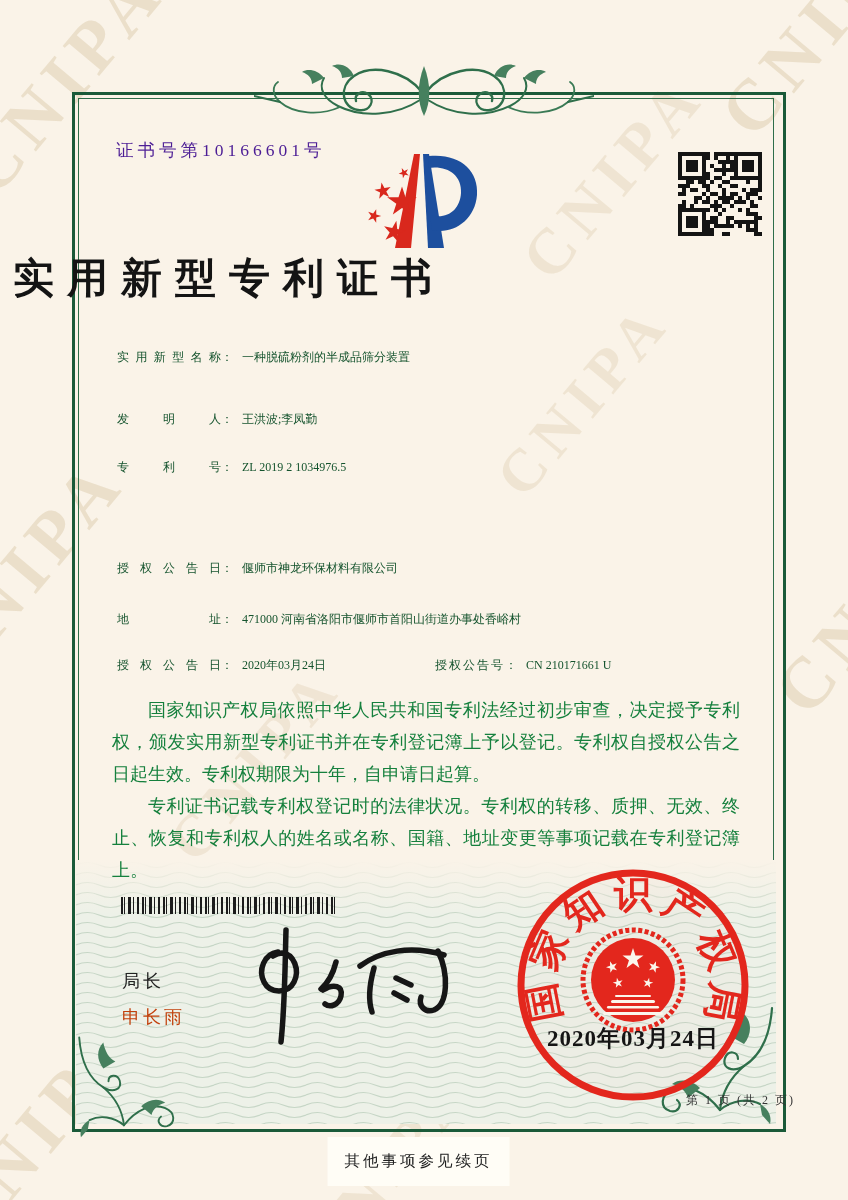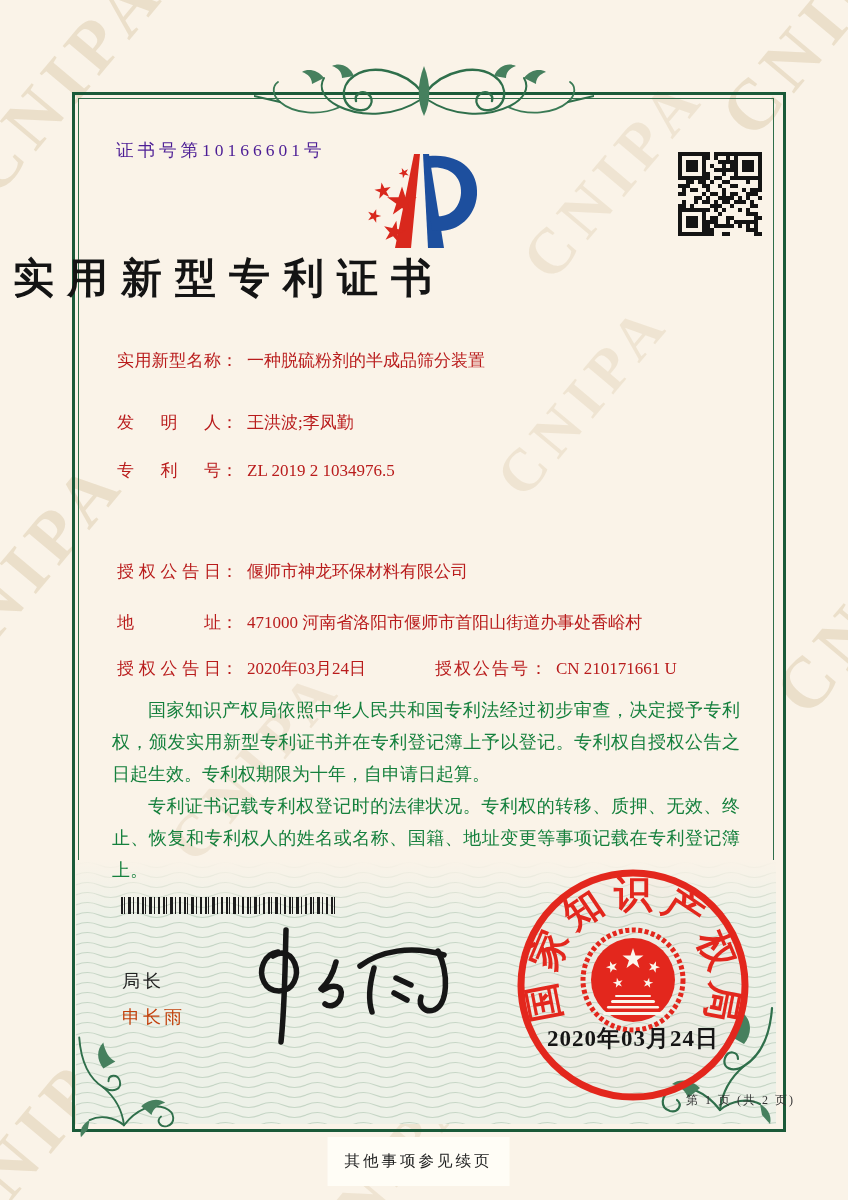--- a/index.html
+++ b/index.html
@@ -52,21 +52,21 @@
     position:absolute;left:116px;top:138px;
     font-size:17.5px;letter-spacing:4px;color:#4c1d95;z-index:4;
   }
   .logo{position:absolute;left:352px;top:144px;z-index:4;}
   .qr{position:absolute;left:678px;top:152px;width:84px;height:84px;z-index:4;}
   .title{
     position:absolute;left:0;top:251px;width:848px;
     text-align:left;font-size:41px;font-weight:bold;
     letter-spacing:13px;text-indent:13px;color:#141414;z-index:4;
   }
-  .frow{position:absolute;left:117px;z-index:4;font-size:17px;color:#b91c1c;white-space:nowrap;}
+  .frow{position:absolute;left:117px;z-index:4;font-size:12px;color:#14532d;white-space:nowrap;}
   .flabel{
     display:inline-block;width:104px;
     text-align:justify;text-align-last:justify;
     vertical-align:bottom;
   }
   .fvalue{margin-left:9px;}
   .grant-second{position:absolute;left:318px;}
   .g2label{letter-spacing:2px;}
   .body-text{
     position:absolute;left:112px;top:694px;width:628px;z-index:4;

